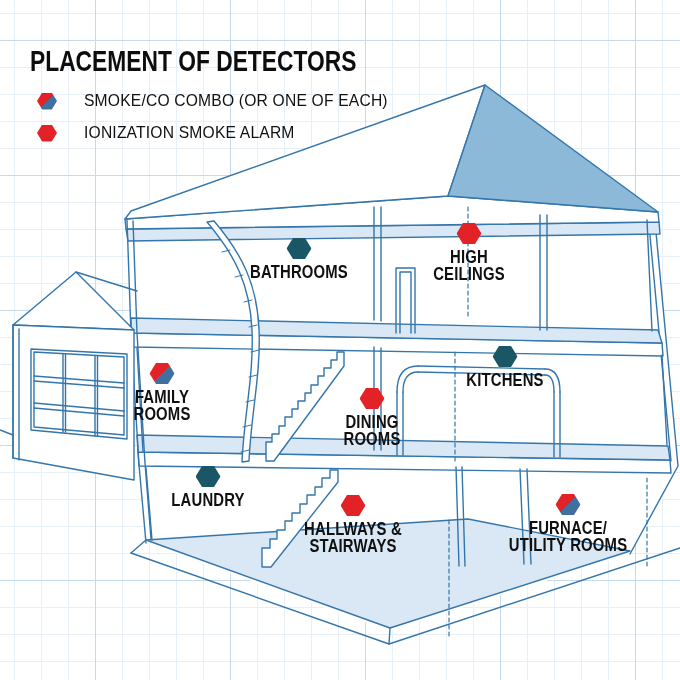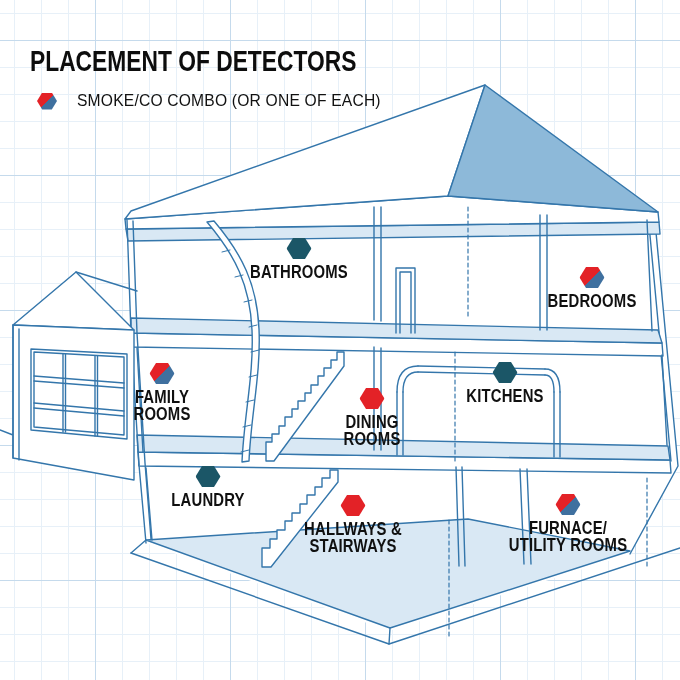--- a/index.html
+++ b/index.html
@@ -22,21 +22,21 @@
   
   .hex{display:block;clip-path:polygon(26% 0,74% 0,100% 50%,74% 100%,26% 100%,0 50%);}
   .hex--ionization{background:var(--red,#e32227);}
   .hex--photoelectric{background:var(--teal,#1b5667);}
   .hex--combo{background:linear-gradient(135deg,var(--red,#e32227) 0 51%,var(--blue,#3f709f) 51% 100%);}
 
   
   .legend{position:absolute;left:30px;top:44px;}
   .title{margin:0 0 13px 0;font-size:30px;font-weight:bold;color:#0d0d0d;
          transform:scaleX(.76);transform-origin:left top;white-space:nowrap;}
-  .legend-item{display:flex;align-items:center;gap:20px;margin:0 0 12px 7px;}
+  .legend-item{display:flex;align-items:center;gap:27px;margin:0 0 12px 7px;}
   .legend-item .hex{width:20px;height:17px;flex:none;}
   .legend-label{font-size:17px;color:#111;letter-spacing:.2px;white-space:nowrap;
                 transform:scaleX(.92);transform-origin:left center;}
 
   
   .room{position:absolute;display:flex;flex-direction:column;align-items:center;
         transform:translateX(-50%);}
   .room .hex{width:25px;height:21px;margin-bottom:5px;}
   .room-label{font-size:17.5px;font-weight:bold;color:#101010;line-height:.98;
               text-align:center;white-space:pre-line;letter-spacing:.2px;
@@ -135,36 +135,41 @@
       </g>
     </g>
   </svg>
 
   <div class="legend">
     <h1 class="title">PLACEMENT OF DETECTORS</h1>
     <div class="legend-item">
       <span class="hex hex--combo"></span>
       <span class="legend-label">SMOKE/CO COMBO (OR ONE OF EACH)</span>
     </div>
+    <div class="legend-item">
+      <span class="hex hex--ionization"></span>
+      <span class="legend-label">IONIZATION SMOKE ALARM</span>
+    </div>
   </div>
 
   <div class="room" style="left:299px;top:238px">
     <span class="hex hex--photoelectric"></span>
     <div class="room-label">BATHROOMS</div>
   </div>
-  <div class="room" style="left:592px;top:267px">
-    <span class="hex hex--combo"></span>
-    <div class="room-label">BEDROOMS</div>
+  <div class="room" style="left:469px;top:223px">
+    <span class="hex hex--ionization"></span>
+    <div class="room-label">HIGH
+CEILINGS</div>
   </div>
   <div class="room" style="left:162px;top:363px">
     <span class="hex hex--combo"></span>
     <div class="room-label">FAMILY
 ROOMS</div>
   </div>
-  <div class="room" style="left:505px;top:362px">
+  <div class="room" style="left:505px;top:346px">
     <span class="hex hex--photoelectric"></span>
     <div class="room-label">KITCHENS</div>
   </div>
   <div class="room" style="left:372px;top:388px">
     <span class="hex hex--ionization"></span>
     <div class="room-label">DINING
 ROOMS</div>
   </div>
   <div class="room" style="left:208px;top:466px">
     <span class="hex hex--photoelectric"></span>

